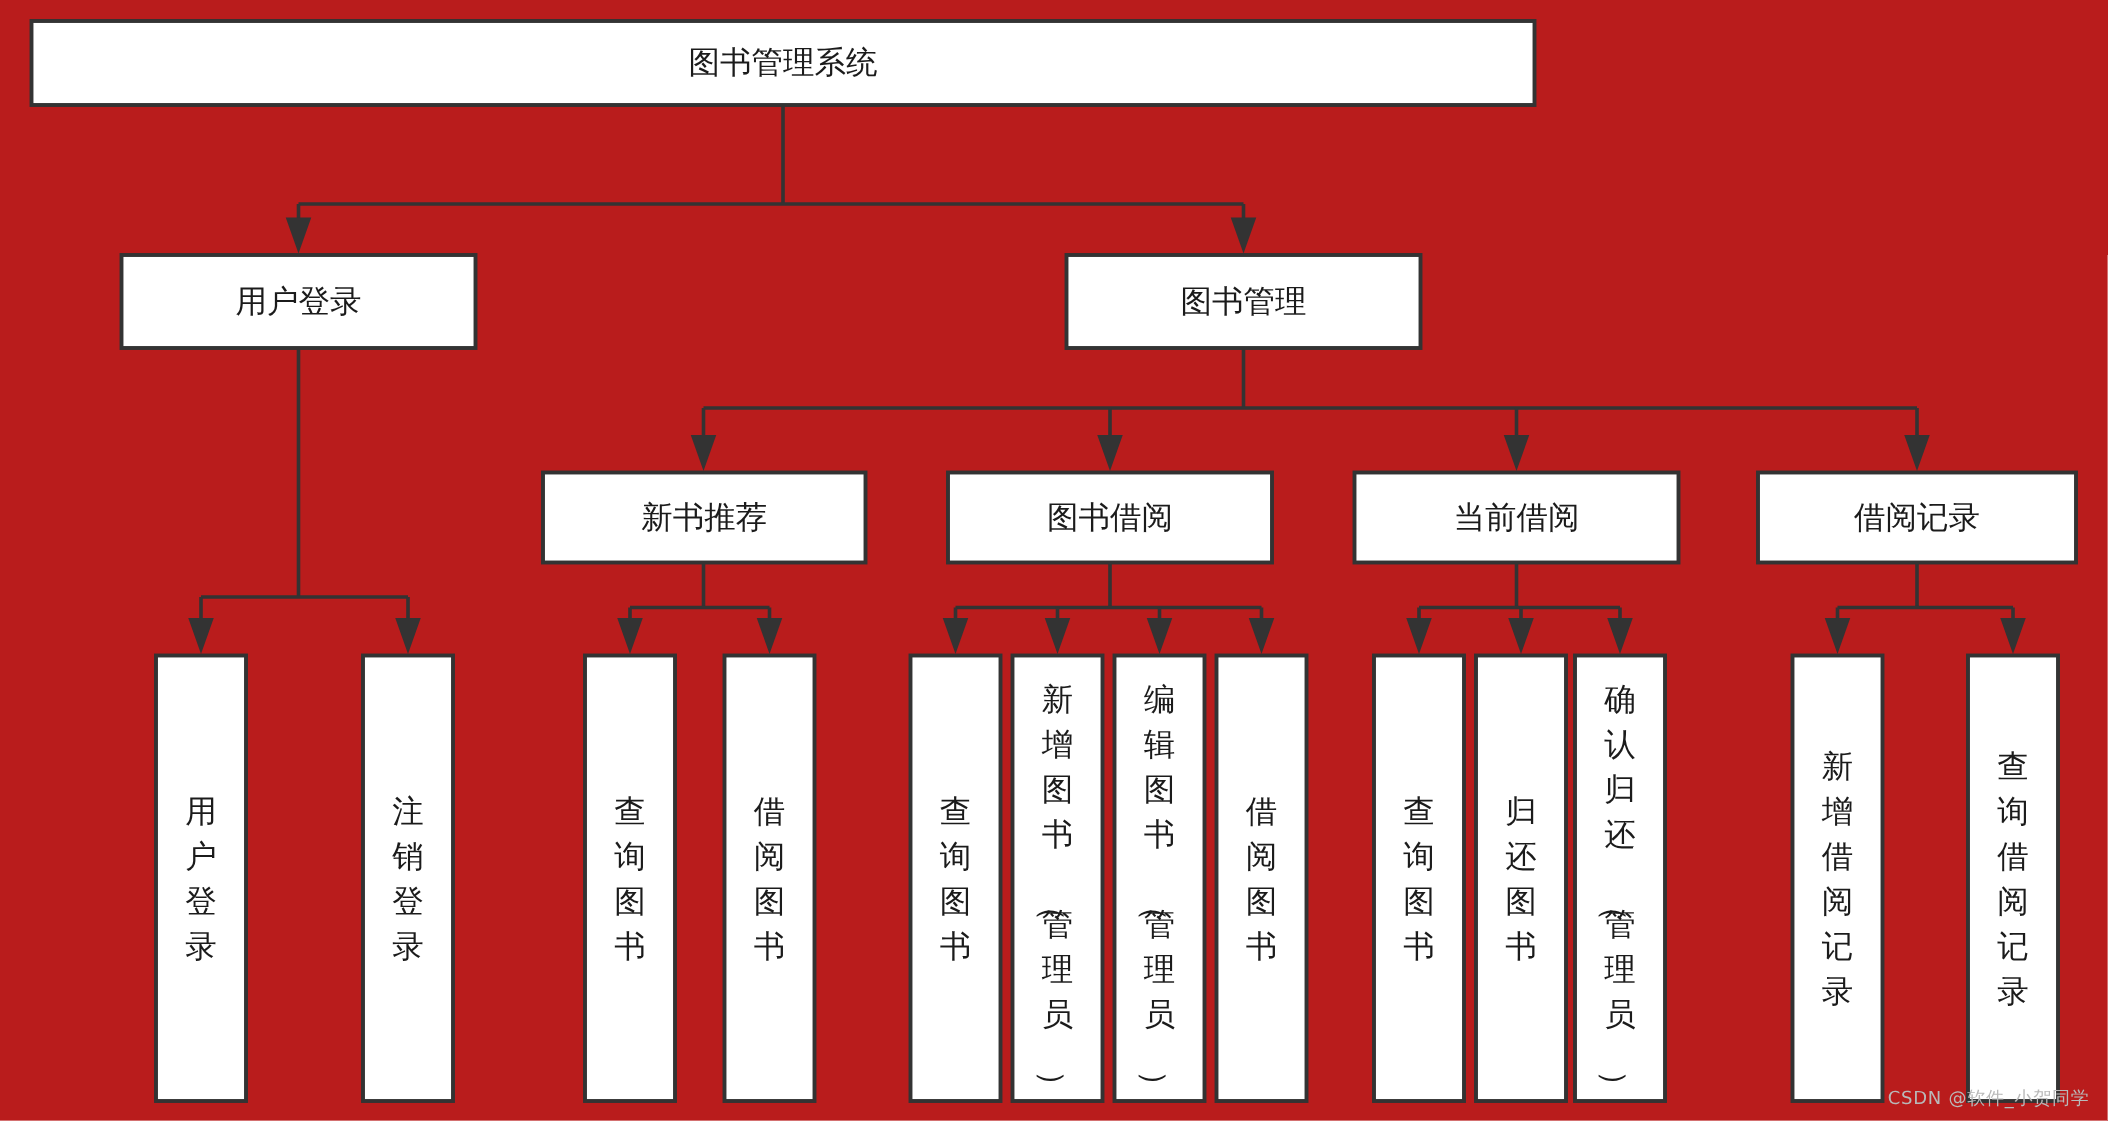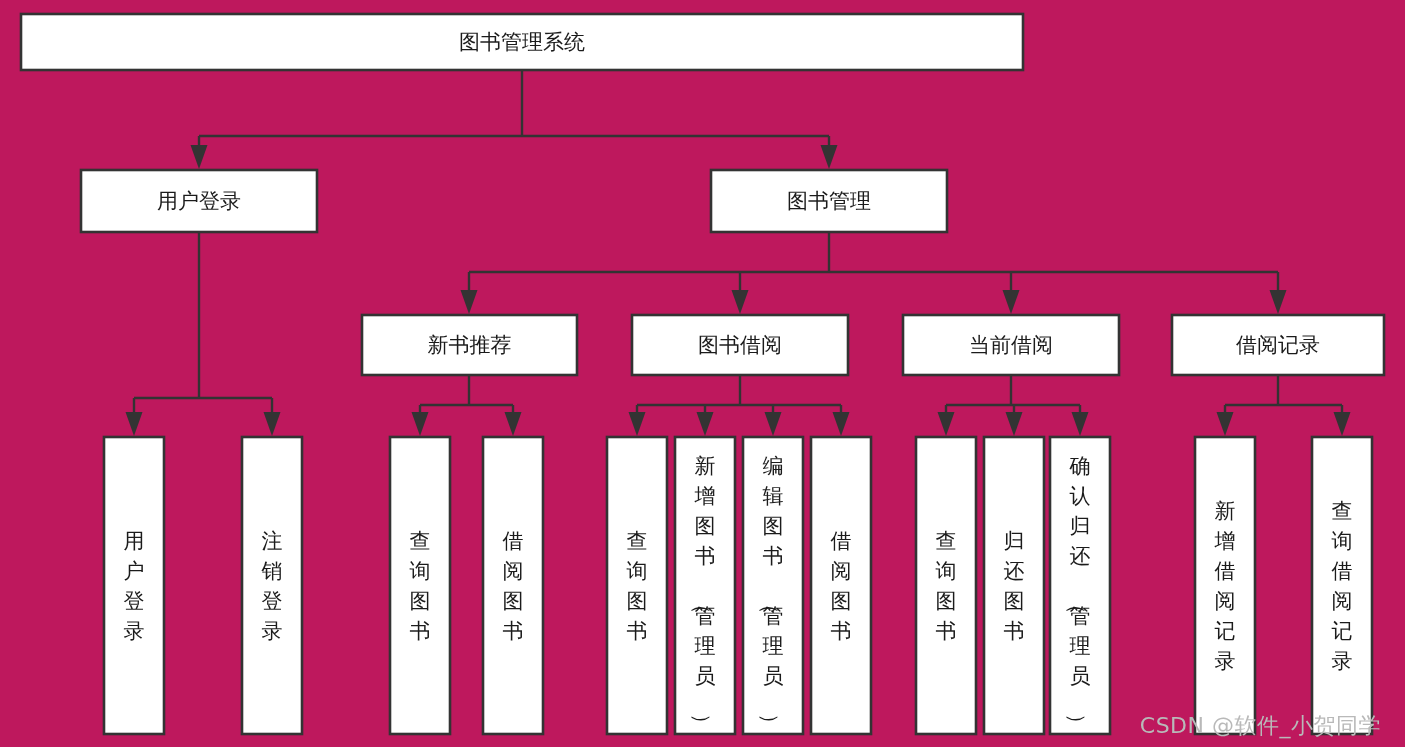--- a/index.html
+++ b/index.html
@@ -11,21 +11,21 @@
   body {
     width: 1405px;
     height: 747px;
     overflow: hidden;
     font-family: "DejaVu Sans", "Liberation Sans", sans-serif;
   }
   #diagram-root {
     position: relative;
     width: 1405px;
     height: 747px;
-    background: #be185d;
+    background: #b91c1c;
   }
   svg.flowchart {
     position: absolute;
     top: 0;
     left: 0;
     width: 1405px;
     height: 747px;
     display: block;
   }
   .node-rect {
@@ -51,24 +51,24 @@
     dominant-baseline: middle;
   }
   .node-label-v {
     font-family: "DejaVu Sans", "Liberation Sans", sans-serif;
     font-size: 21px;
     fill: #1b1b1b;
     text-anchor: middle;
   }
   .watermark {
     position: absolute;
-    right: 24px;
+    right: 12px;
     bottom: 6px;
     font-family: "DejaVu Sans", "Liberation Sans", sans-serif;
-    font-size: 22px;
+    font-size: 12px;
     color: #b9b9b9;
     letter-spacing: 0.5px;
     white-space: nowrap;
     user-select: none;
   }
 </style>
 </head>
 <body>
 
 <div id="diagram-root">

